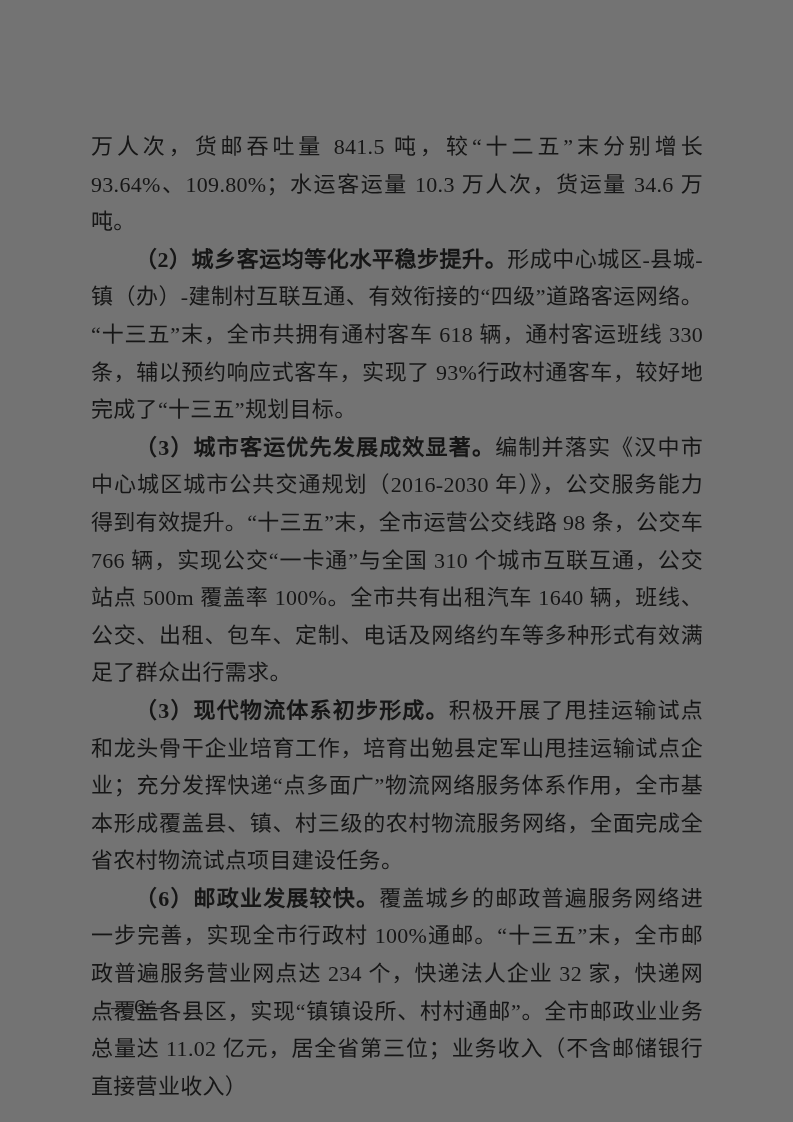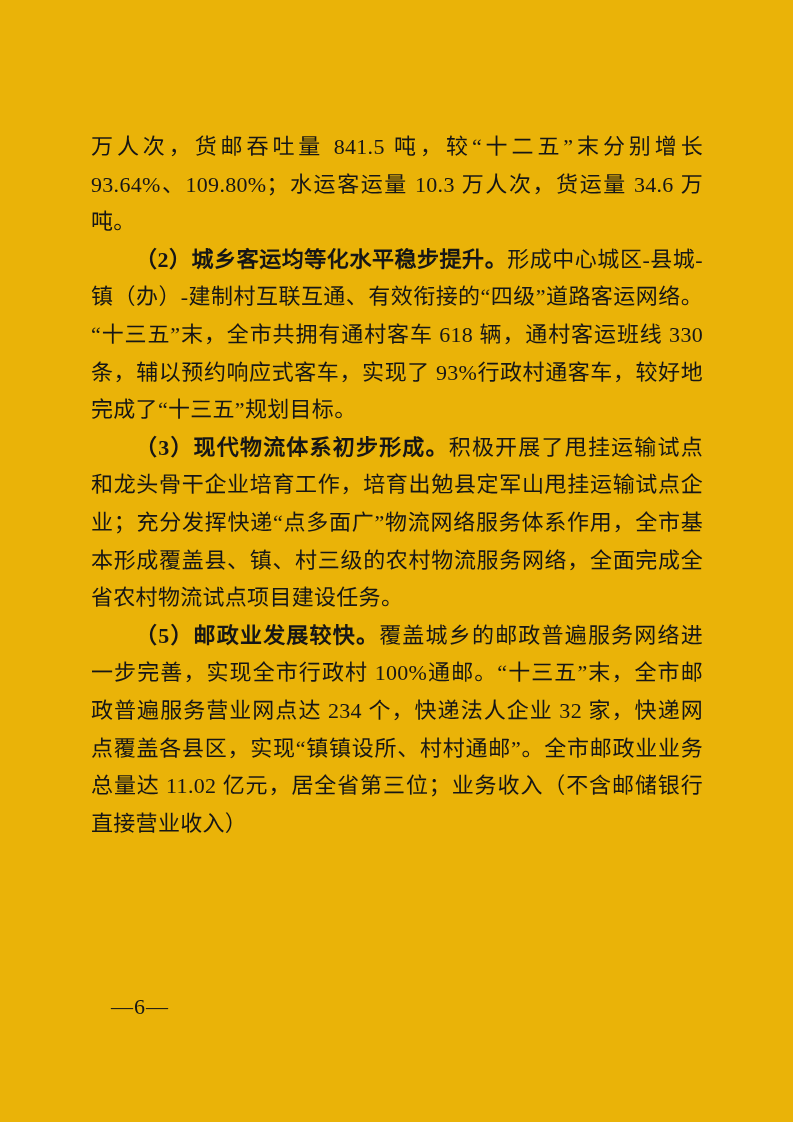--- a/index.html
+++ b/index.html
@@ -4,21 +4,21 @@
 <style>
   html, body {
     margin: 0;
     padding: 0;
     background: #ffffff;
   }
   .page {
     position: relative;
     width: 793px;
     height: 1122px;
-    background: #eab308;
+    background: #737373;
     overflow: hidden;
     font-family: "Liberation Serif", "DejaVu Serif", serif;
     color: #161616;
   }
   .content {
     position: absolute;
     left: 91px;
     top: 128px;
     width: 612px;
     font-size: 22px;
@@ -51,22 +51,23 @@
 <body>
 
 <div class="page">
 
   <div class="content">
 
     <p class="continuation"><span class="para-lead"></span><span>万人次，货邮吞吐量 841.5 吨，较“十二五”末分别增长 93.64%、109.80%；水运客运量 10.3 万人次，货运量 34.6 万吨。</span></p>
 
     <p><span class="para-lead">（2）城乡客运均等化水平稳步提升。</span><span>形成中心城区-县城-镇（办）-建制村互联互通、有效衔接的“四级”道路客运网络。“十三五”末，全市共拥有通村客车 618 辆，通村客运班线 330 条，辅以预约响应式客车，实现了 93%行政村通客车，较好地完成了“十三五”规划目标。</span></p>
 
+    <p><span class="para-lead">（3）城市客运优先发展成效显著。</span><span>编制并落实《汉中市中心城区城市公共交通规划（2016-2030 年）》，公交服务能力得到有效提升。“十三五”末，全市运营公交线路 98 条，公交车 766 辆，实现公交“一卡通”与全国 310 个城市互联互通，公交站点 500m 覆盖率 100%。全市共有出租汽车 1640 辆，班线、公交、出租、包车、定制、电话及网络约车等多种形式有效满足了群众出行需求。</span></p>
 
     <p><span class="para-lead">（3）现代物流体系初步形成。</span><span>积极开展了甩挂运输试点和龙头骨干企业培育工作，培育出勉县定军山甩挂运输试点企业；充分发挥快递“点多面广”物流网络服务体系作用，全市基本形成覆盖县、镇、村三级的农村物流服务网络，全面完成全省农村物流试点项目建设任务。</span></p>
 
-    <p><span class="para-lead">（5）邮政业发展较快。</span><span>覆盖城乡的邮政普遍服务网络进一步完善，实现全市行政村 100%通邮。“十三五”末，全市邮政普遍服务营业网点达 234 个，快递法人企业 32 家，快递网点覆盖各县区，实现“镇镇设所、村村通邮”。全市邮政业业务总量达 11.02 亿元，居全省第三位；业务收入（不含邮储银行直接营业收入）</span></p>
+    <p><span class="para-lead">（6）邮政业发展较快。</span><span>覆盖城乡的邮政普遍服务网络进一步完善，实现全市行政村 100%通邮。“十三五”末，全市邮政普遍服务营业网点达 234 个，快递法人企业 32 家，快递网点覆盖各县区，实现“镇镇设所、村村通邮”。全市邮政业业务总量达 11.02 亿元，居全省第三位；业务收入（不含邮储银行直接营业收入）</span></p>
 
   </div>
 
   <div class="footer-page-number">—6—</div>
 
 </div>
 
 </body></html>

